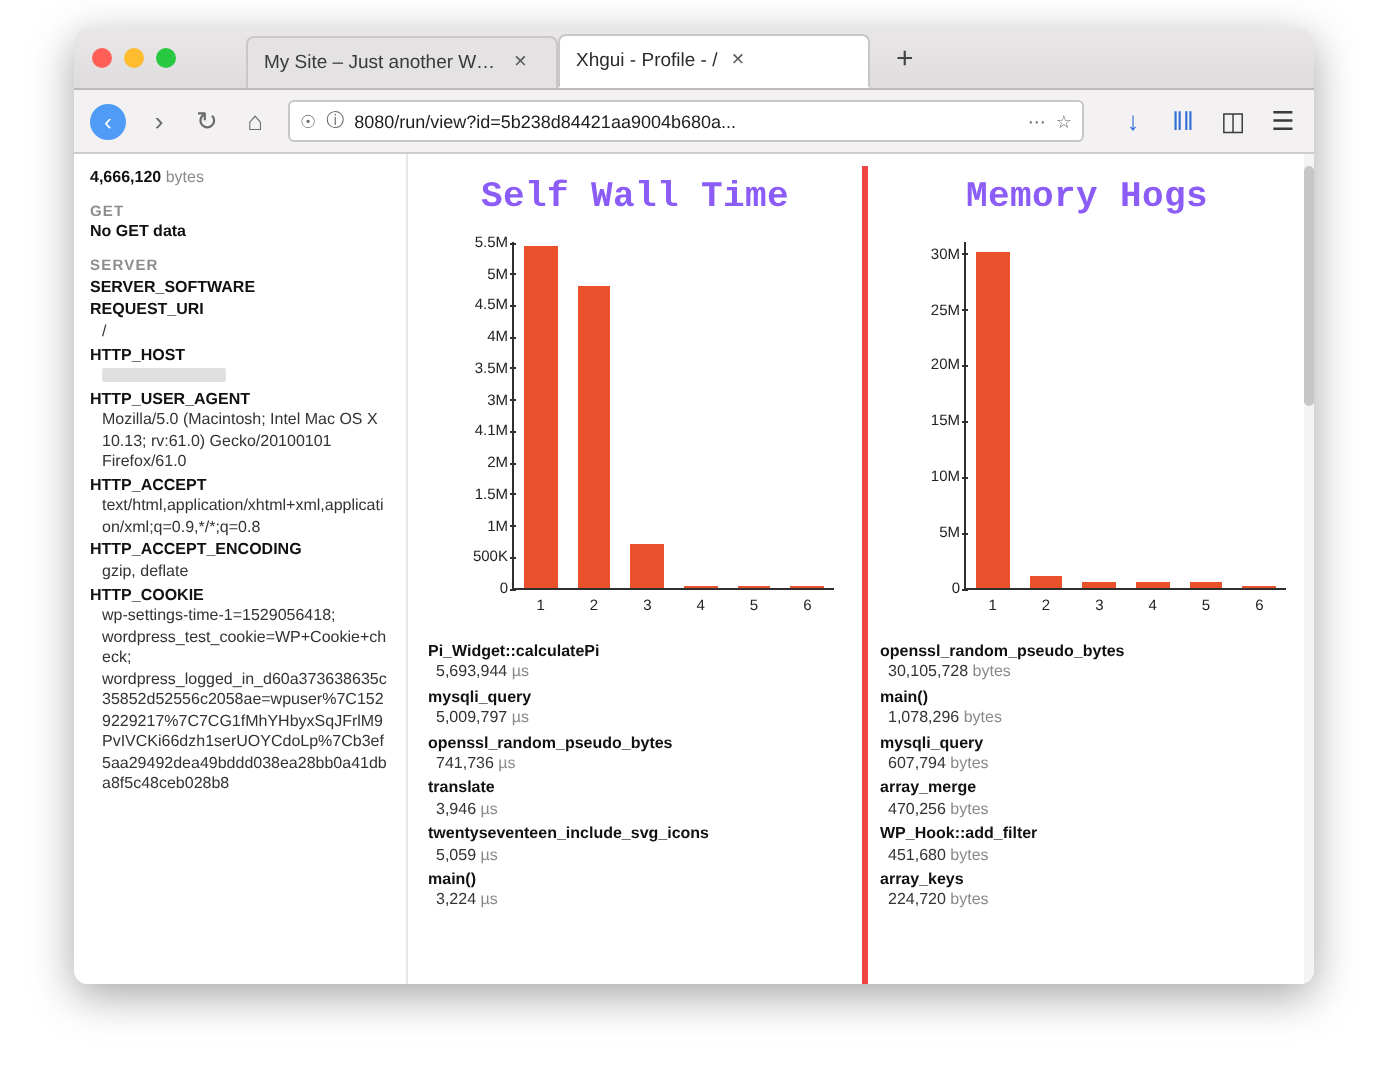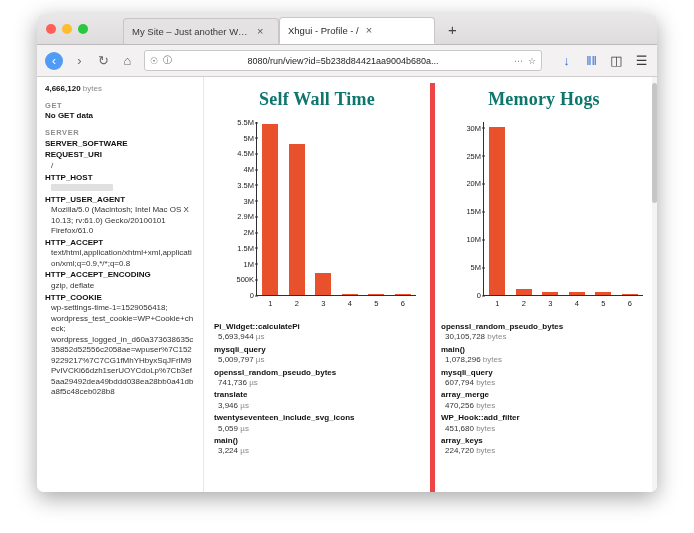--- a/index.html
+++ b/index.html
@@ -147,21 +147,20 @@
     font-size: 9px;
     color: #2b2b2b;
     overflow: hidden;
   }
   .url-text {
     flex: 1;
     white-space: nowrap;
     overflow: hidden;
     text-overflow: ellipsis;
     color: #1e1e1e;
-    text-align: center;
   }
   .urlbar .mini { color: #6a6a6a; font-size: 9px; }
   .navright {
     display: flex;
     align-items: center;
     gap: 10px;
     padding-left: 8px;
   }
   .navright .navicon { color: #2e6fd6; }
   .navright .navicon.dark { color: #3a3a3a; }
@@ -213,27 +212,27 @@
     display: flex;
     padding: 6px 4px 0 4px;
     gap: 4px;
     overflow: hidden;
   }
   .panel {
     flex: 1 1 0;
     min-width: 0;
     padding: 0 6px;
   }
-  .panel + .panel { border-left: 5px solid #ef4444; }
+  .panel + .panel { border-left: 3px solid #ef4444; }
   .panel h2 {
     margin: 6px 0 8px 0;
-    font-family: Liberation Serif, serif;
+    font-family: Liberation Mono, monospace;
     font-weight: bold;
     font-size: 18px;
-    color: #0f766e;
+    color: #8b5cf6;
     text-align: center;
     letter-spacing: 0.2px;
   }
 
   
   .chart {
     position: relative;
     height: 200px;
     margin: 0 0 4px 0;
   }
@@ -413,21 +412,21 @@
         <div class="panel">
           <h2>Self Wall Time</h2>
           <div class="chart">
             <div class="plot">
               <span class="ytick" style="top:0%;">5.5M</span>
               <span class="ytick" style="top:9.09%;">5M</span>
               <span class="ytick" style="top:18.18%;">4.5M</span>
               <span class="ytick" style="top:27.27%;">4M</span>
               <span class="ytick" style="top:36.36%;">3.5M</span>
               <span class="ytick" style="top:45.45%;">3M</span>
-              <span class="ytick" style="top:54.54%;">2.9M</span>
+              <span class="ytick" style="top:54.54%;">4.1M</span>
               <span class="ytick" style="top:63.63%;">2M</span>
               <span class="ytick" style="top:72.72%;">1.5M</span>
               <span class="ytick" style="top:81.81%;">1M</span>
               <span class="ytick" style="top:90.90%;">500K</span>
               <span class="ytick" style="top:100%;">0</span>
               <div class="bars">
                 <div class="barwrap">
                   <div class="bar" style="height:99.0%;"></div>
                   <span class="xtick">1</span>
                 </div>

